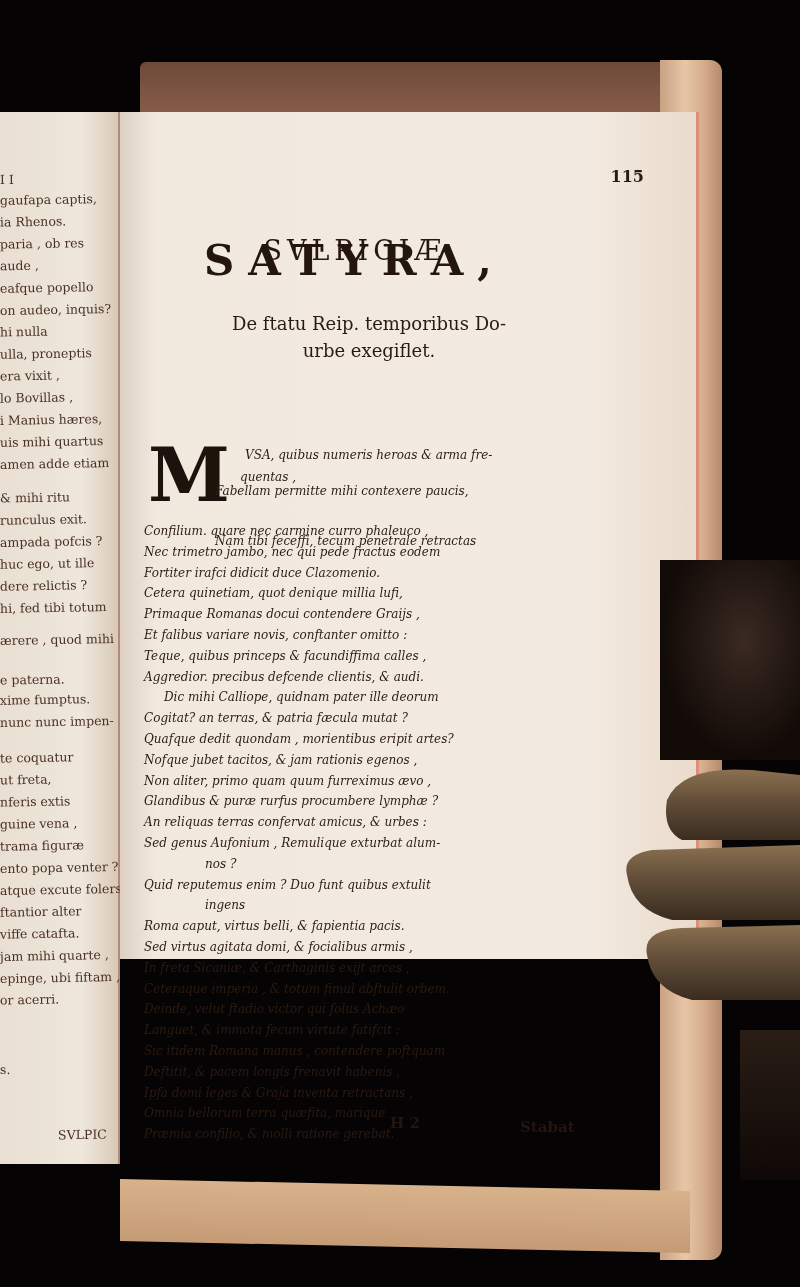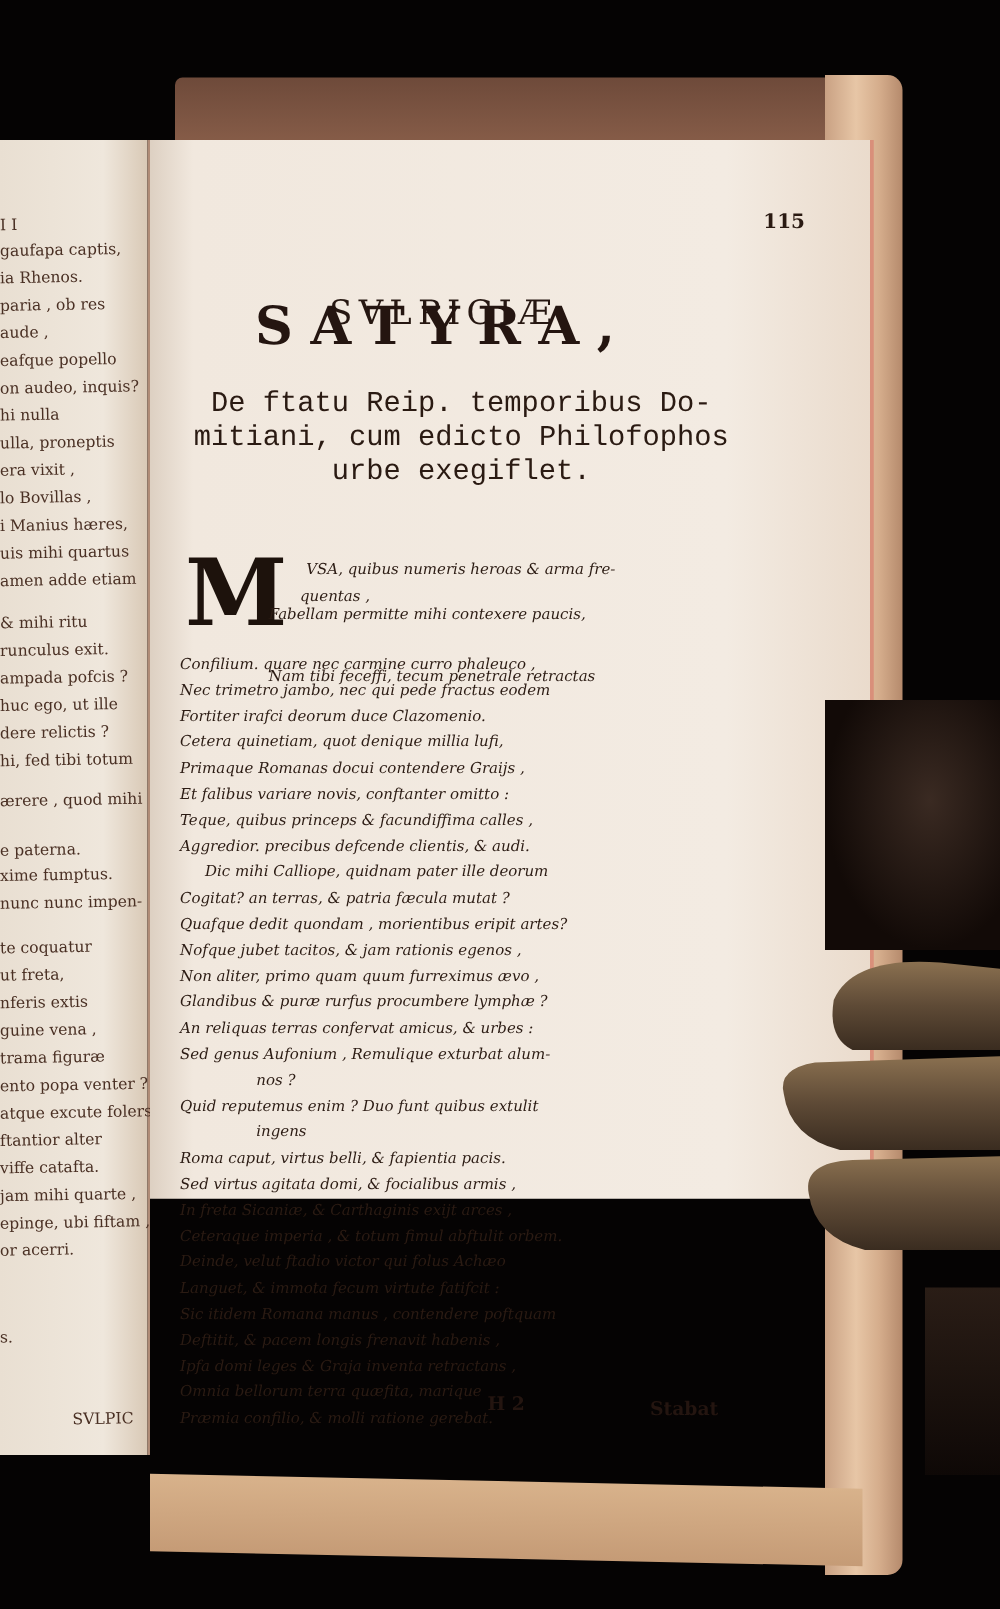--- a/index.html
+++ b/index.html
@@ -6,21 +6,21 @@
   body{width:800px;height:1287px;background:#050303;position:relative;overflow:hidden;font-family:"DejaVu Serif",serif;}
   .cover-top{position:absolute;left:140px;top:62px;width:580px;height:60px;background:linear-gradient(180deg,#6e4a3a,#8a5f4a);border-radius:6px 6px 0 0;}
   .cover-right{position:absolute;left:660px;top:60px;width:62px;height:1200px;background:linear-gradient(90deg,#c9a183,#e7c6a6 40%,#d5ad8c 70%,#b58a6c);border-radius:0 12px 12px 0;}
   .cover-bottom{position:absolute;left:120px;top:1185px;width:570px;height:62px;background:linear-gradient(180deg,#d8b28b,#c59b76);transform:skewY(1.2deg);}
   .left-page{position:absolute;left:0;top:112px;width:118px;height:1052px;background:linear-gradient(90deg,#e9dfd2,#efe7dc 70%,#d9c9b6);border-right:2px solid #b08c77;}
   .right-page{position:absolute;left:120px;top:112px;width:540px;height:847px;background:linear-gradient(90deg,#ddd0c2,#f1e8de 6%,#f3ebe2 80%,#eadbcc);border-right:3px solid #d98f7a;padding-left:36px;}
   .lp-line{position:absolute;left:0;font-size:12.5px;color:#4a3024;white-space:nowrap;transform:rotate(-1deg);}
   .folio{position:absolute;right:52px;top:55px;font-size:16px;font-weight:bold;color:#2a1a12;}
   .t1{position:absolute;left:0;width:470px;top:75px;text-align:center;font-size:27px;letter-spacing:5px;color:#261711;font-weight:normal;margin-top:48px;}
   .t2{position:absolute;left:0;width:470px;top:124px;text-align:center;font-size:42px;letter-spacing:14px;color:#241510;font-weight:bold;}
-  .sub{position:absolute;left:24px;top:198px;width:450px;text-align:center;font-size:23px;line-height:27px;color:#2a1a12;font-family:Liberation Mono, monospace;}
+  .sub{position:absolute;left:24px;top:198px;width:450px;text-align:center;font-size:18px;line-height:27px;color:#2a1a12;}
   .dropcap{position:absolute;left:28px;top:328px;font-size:74px;line-height:70px;font-weight:bold;color:#1d120c;}
   .vl{position:absolute;font-size:12px;color:#2b1b13;white-space:nowrap;font-style:italic;}
   .sig{position:absolute;font-size:15px;font-weight:bold;color:#241510;}
   .clamp{position:absolute;left:622px;top:760px;width:178px;height:270px;}
   .clamp-top{position:absolute;left:660px;top:560px;width:140px;height:200px;background:radial-gradient(ellipse at 60% 40%,#3a2a22,#120a07 70%);}
   .clamp-bot{position:absolute;left:740px;top:1030px;width:60px;height:150px;background:linear-gradient(180deg,#2a1d16,#0e0806);}
 </style>
 </head>
 <body>
 
@@ -68,32 +68,31 @@
     <div class="lp-line" style="top: 950px;">s.</div>
     <div class="lp-line" style="top: 1015px; left: 58px;">SVLPIC</div>
   </div>
 
 <div class="right-page" id="rightPage">
   <div class="folio">115</div>
   <div class="t1">SVLPICIÆ</div>
   <div class="t2">SATYRA,</div>
   <div class="sub">
     <div>De ftatu Reip. temporibus Do-</div>
-    <div>mitiani, cum edicto Philofophos</div>
     <div>urbe exegiflet.</div>
   </div>
   <div class="dropcap">M</div>
   <div id="verses">
       <div class="vl" style="left: 125px; top: 336px;">VSA,  quibus numeris heroas &amp; arma fre-</div>
       <div class="vl" style="left: 120px; top: 358px;">quentas ,</div>
       <div class="vl" style="left: 95px; top: 372px;">Fabellam permitte mihi contexere paucis,</div>
       <div class="vl" style="left: 95px; top: 392px; margin-top: 30px;">Nam tibi feceffi, tecum penetrale retractas</div>
       <div class="vl" style="left: 24px; top: 412px;">Confilium. quare nec carmine curro phaleuco ,</div>
       <div class="vl" style="left: 24px; top: 432.8px;">Nec trimetro jambo, nec qui pede fractus eodem</div>
-      <div class="vl" style="left: 24px; top: 453.6px;">Fortiter irafci deorum duce Clazomenio.</div>
+      <div class="vl" style="left: 24px; top: 453.6px;">Fortiter irafci didicit duce Clazomenio.</div>
       <div class="vl" style="left: 24px; top: 474.4px;">Cetera quinetiam, quot denique millia lufi,</div>
       <div class="vl" style="left: 24px; top: 495.2px;">Primaque Romanas docui contendere Graijs ,</div>
       <div class="vl" style="left: 24px; top: 516px;">Et falibus variare novis, conftanter omitto :</div>
       <div class="vl" style="left: 24px; top: 536.8px;">Teque, quibus princeps &amp; facundiffima calles ,</div>
       <div class="vl" style="left: 24px; top: 557.6px;">Aggredior. precibus defcende clientis, &amp; audi.</div>
       <div class="vl" style="left: 44px; top: 578.4px;">Dic mihi Calliope, quidnam pater ille deorum</div>
       <div class="vl" style="left: 24px; top: 599.2px;">Cogitat? an terras, &amp; patria fæcula mutat ?</div>
       <div class="vl" style="left: 24px; top: 620px;">Quafque dedit quondam , morientibus eripit artes?</div>
       <div class="vl" style="left: 24px; top: 640.8px;">Nofque jubet tacitos, &amp; jam rationis egenos ,</div>
       <div class="vl" style="left: 24px; top: 661.6px;">Non aliter, primo quam quum furreximus ævo ,</div>

